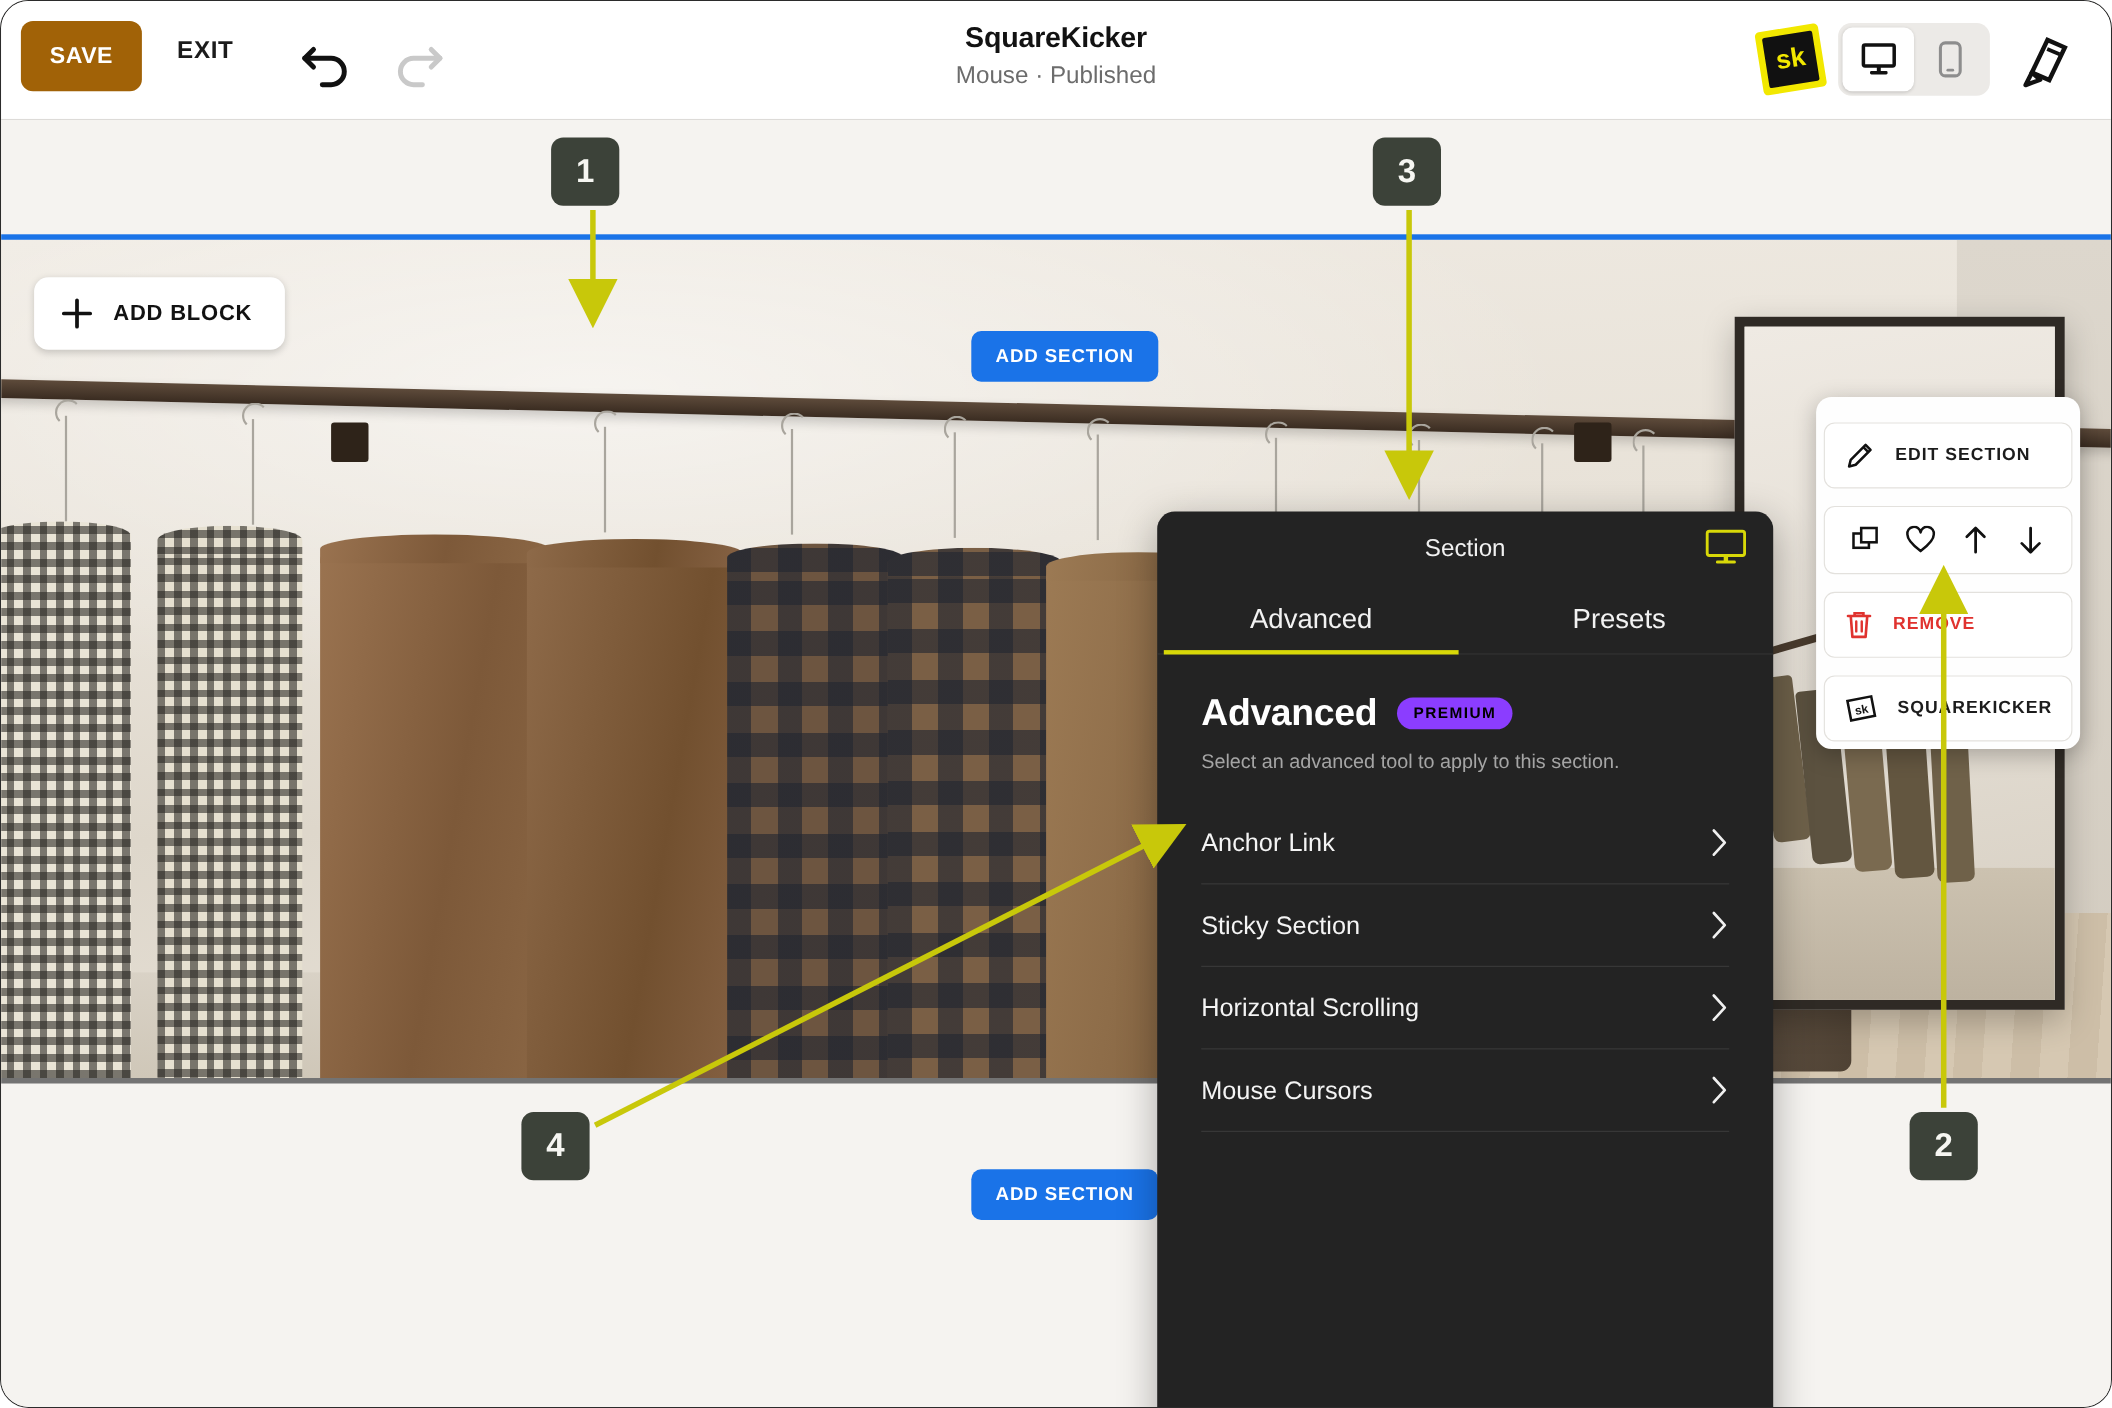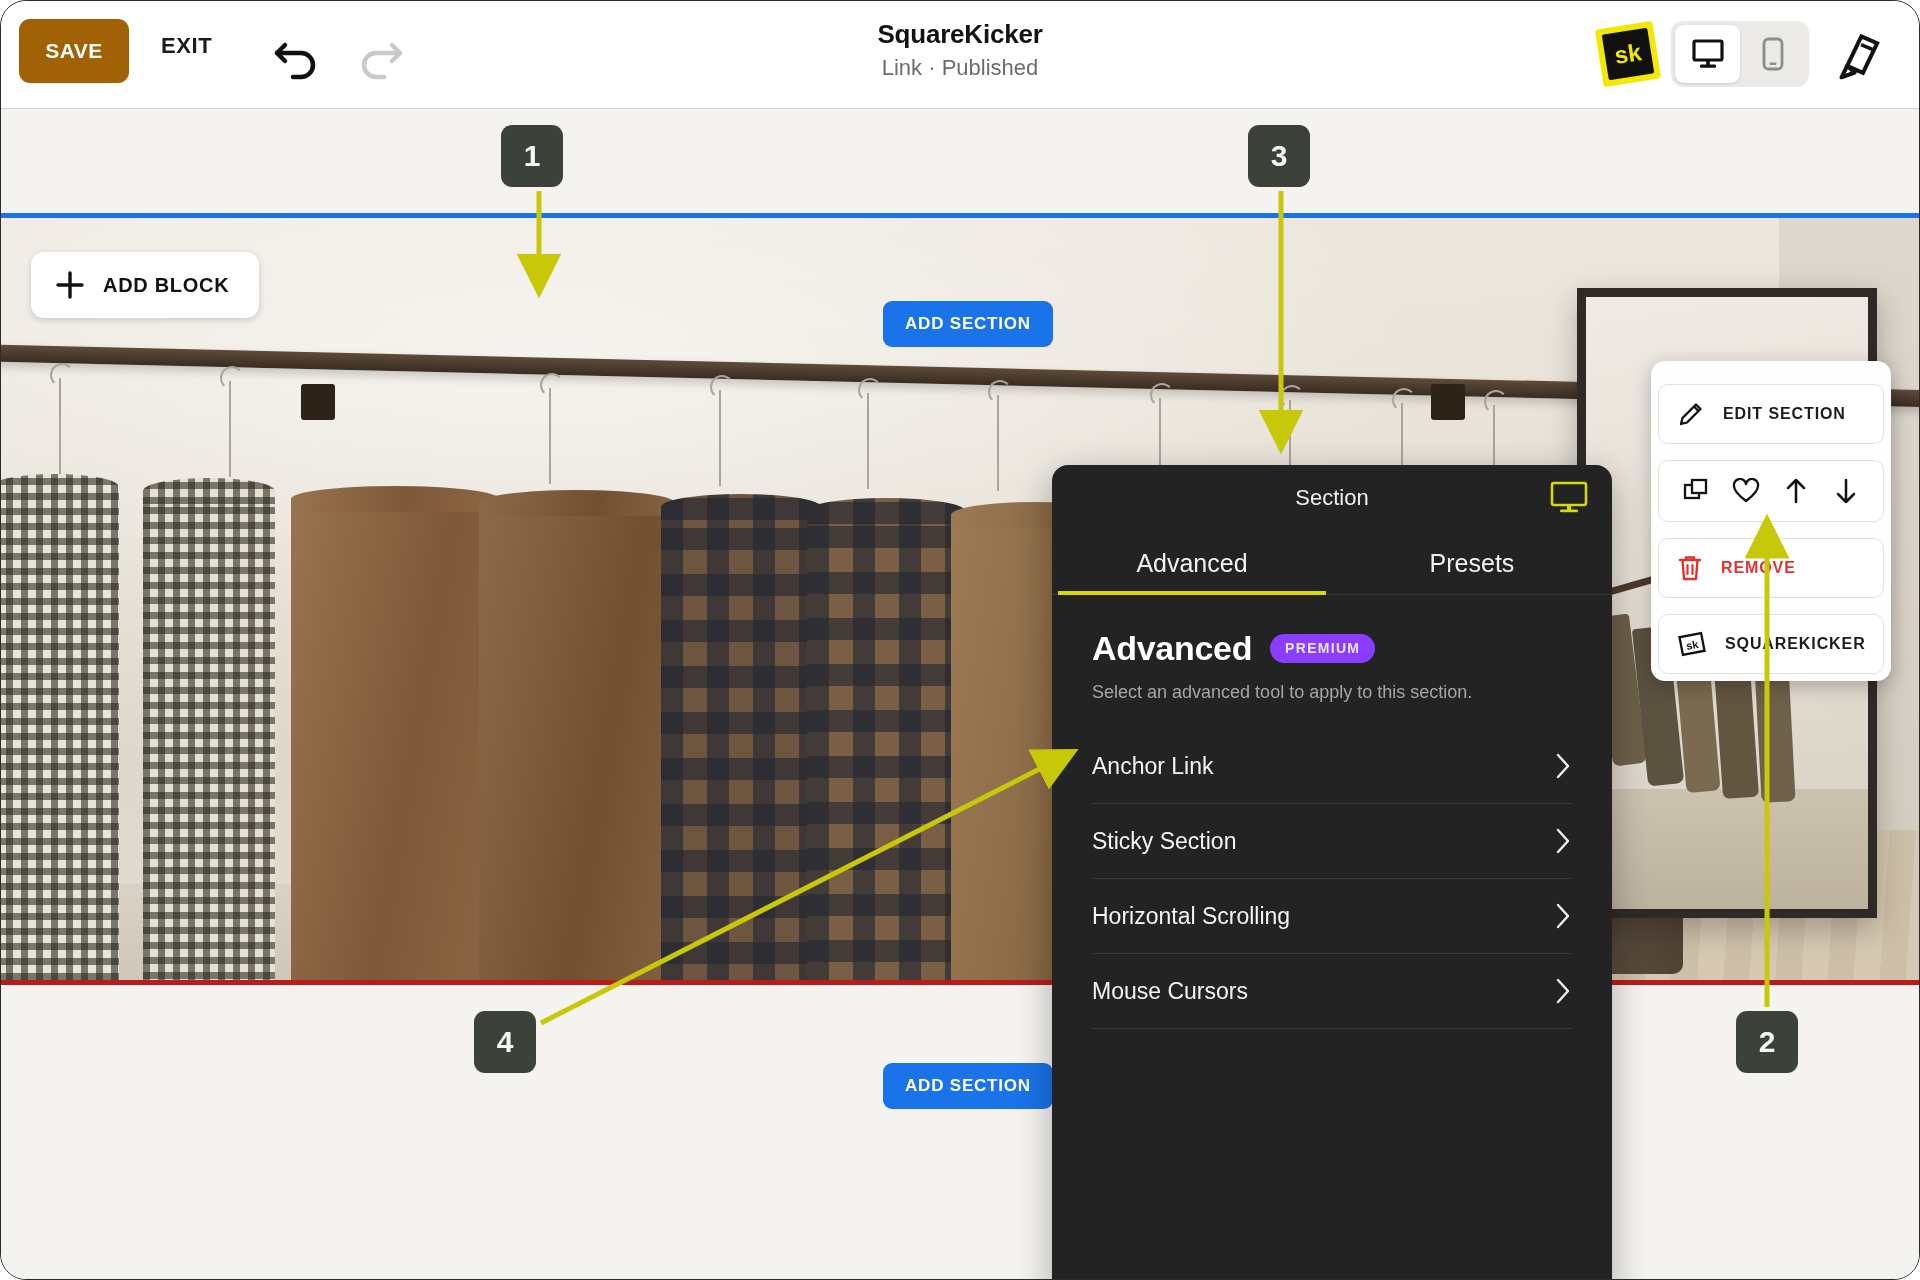--- a/index.html
+++ b/index.html
@@ -70,21 +70,21 @@
   #device-toggle .seg.active { background:#ffffff; box-shadow:0 1px 3px rgba(0,0,0,.14); }
 
   #brush-icon { position:absolute; right:28px; top:22px; width:62px; height:62px; cursor:pointer; }
 
   
   #canvas { position:absolute; left:0; top:108px; width:100%; bottom:0; background:#f5f3f0; }
 
   
   #hero {
     position:absolute; left:0; top:104px; width:100%; height:772px;
-    border-top:5px solid #1a73e8; border-bottom:5px solid #b91c1c;
+    border-top:5px solid #1a73e8; border-bottom:5px solid #737373;
     overflow:hidden;
   }
   #photo { position:absolute; inset:0; background:#ded8cf; overflow:hidden; }
 
   .wall { position:absolute; left:0; top:0; width:100%; height:100%;
           background:linear-gradient(176deg,#efeae2 0%,#e8e2d8 38%,#ded7cb 62%,#e6e0d6 100%); }
   .wall-shade { position:absolute; left:0; top:0; width:100%; height:100%;
           background:radial-gradient(ellipse 75% 60% at 28% 18%, rgba(255,255,255,.55), rgba(255,255,255,0) 62%); }
 
   .floor { position:absolute; left:0; bottom:0; width:100%; height:96px;
@@ -176,21 +176,21 @@
   #panel-monitor { position:absolute; right:24px; top:16px; width:38px; height:34px; cursor:pointer; }
 
   #tabs { height:62px; display:flex; flex:none; border-bottom:1px solid #343434; }
   .tab { flex:1; display:flex; align-items:center; justify-content:center;
          font-size:25px; color:#f2f2f2; cursor:pointer; position:relative; }
   .tab.active:after { content:""; position:absolute; left:6px; right:6px; bottom:-1px; height:4px; background:#d8d808; }
 
   #panel-body { flex:1; padding:34px 40px 0 40px; overflow:hidden; }
   #adv-head { display:flex; align-items:center; gap:18px; }
   #adv-title { font-size:34px; font-weight:bold; color:#ffffff; letter-spacing:-.3px; }
-  #premium-badge { background:#8b3dff; color:#e5e5e5; border-radius:18px;
+  #premium-badge { background:#8b3dff; color:#000000; border-radius:18px;
                    padding:6px 15px 7px; font-size:14px; font-weight:bold; letter-spacing:1.3px; }
   #adv-desc { margin-top:14px; font-size:18px; color:#a5a5a5; }
 
   #adv-list { margin-top:26px; }
   .adv-item {
     height:75px; display:flex; align-items:center; justify-content:space-between;
     border-bottom:1px solid #3a3a3a; cursor:pointer;
   }
   .adv-item .lbl { font-size:23px; color:#f4f4f4; }
 
@@ -224,21 +224,21 @@
     </div>
     <div class="nav-icon" id="redo-icon">
       <svg viewBox="0 0 54 54" width="54" height="54">
         <path d="M38 18 L46 26 L38 34" fill="none" stroke="#c9c9c9" stroke-width="4.5" stroke-linecap="round" stroke-linejoin="round"></path>
         <path d="M46 26 H22 a12 12 0 0 0 0 24 H30" fill="none" stroke="#c9c9c9" stroke-width="4.5" stroke-linecap="round"></path>
       </svg>
     </div>
 
     <div id="doc-title-wrap">
       <div id="doc-title">SquareKicker</div>
-      <div id="doc-sub">Link · Published</div>
+      <div id="doc-sub">Mouse · Published</div>
     </div>
 
     <div id="sk-badge">
       <div class="inner">sk</div>
     </div>
 
     <div id="device-toggle">
       <div class="seg active">
         <svg width="34" height="32" viewBox="0 0 34 32">
           <rect x="3" y="3" width="28" height="19" rx="1.5" fill="none" stroke="#111" stroke-width="3.2"></rect>

